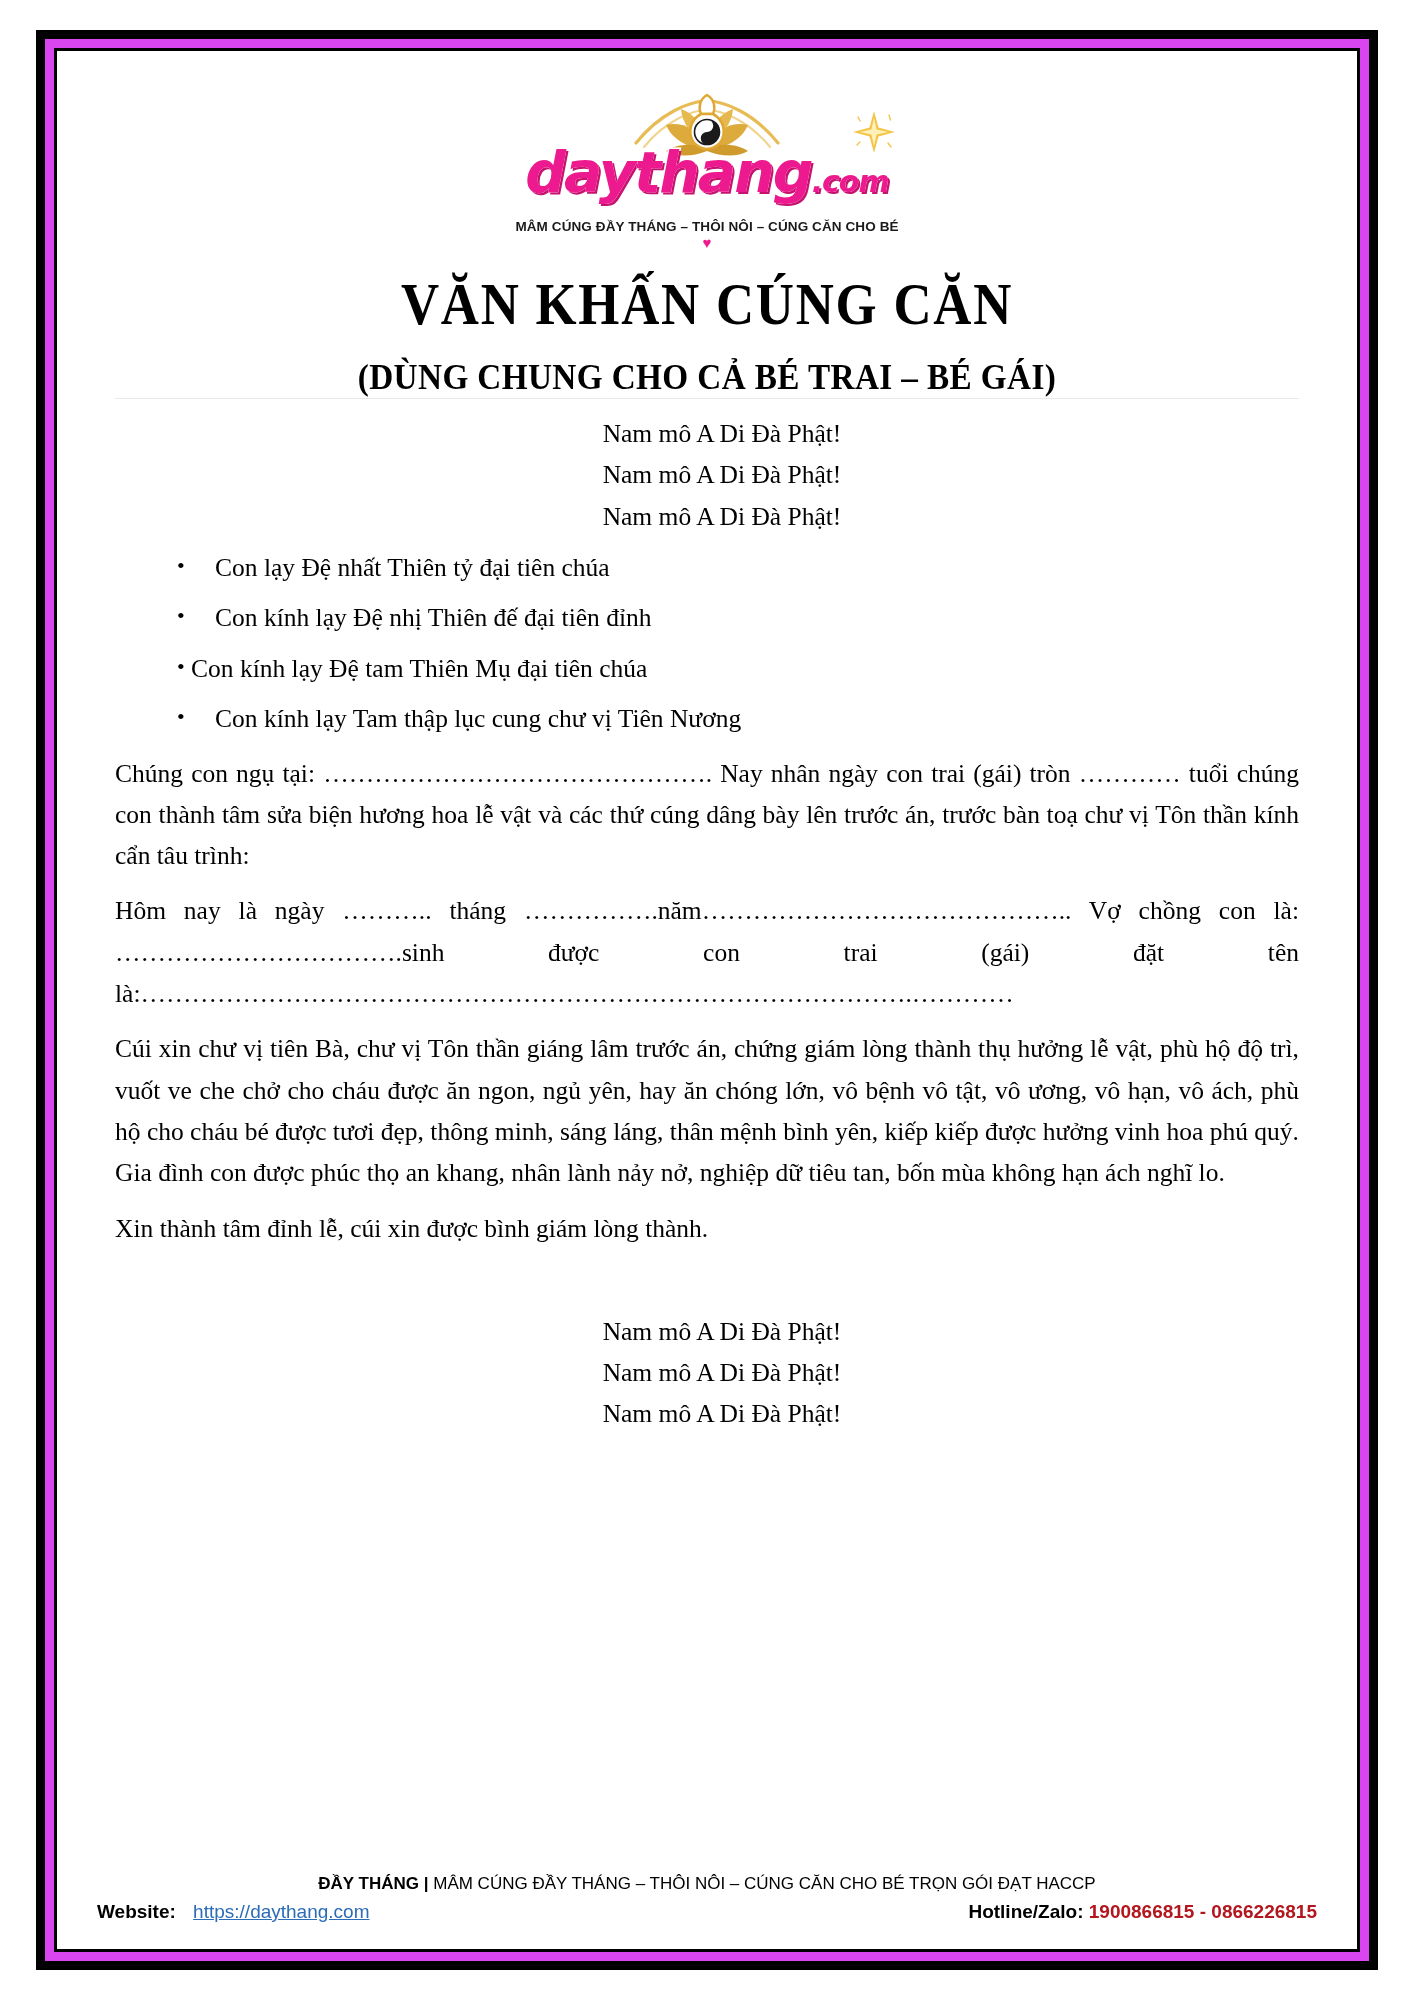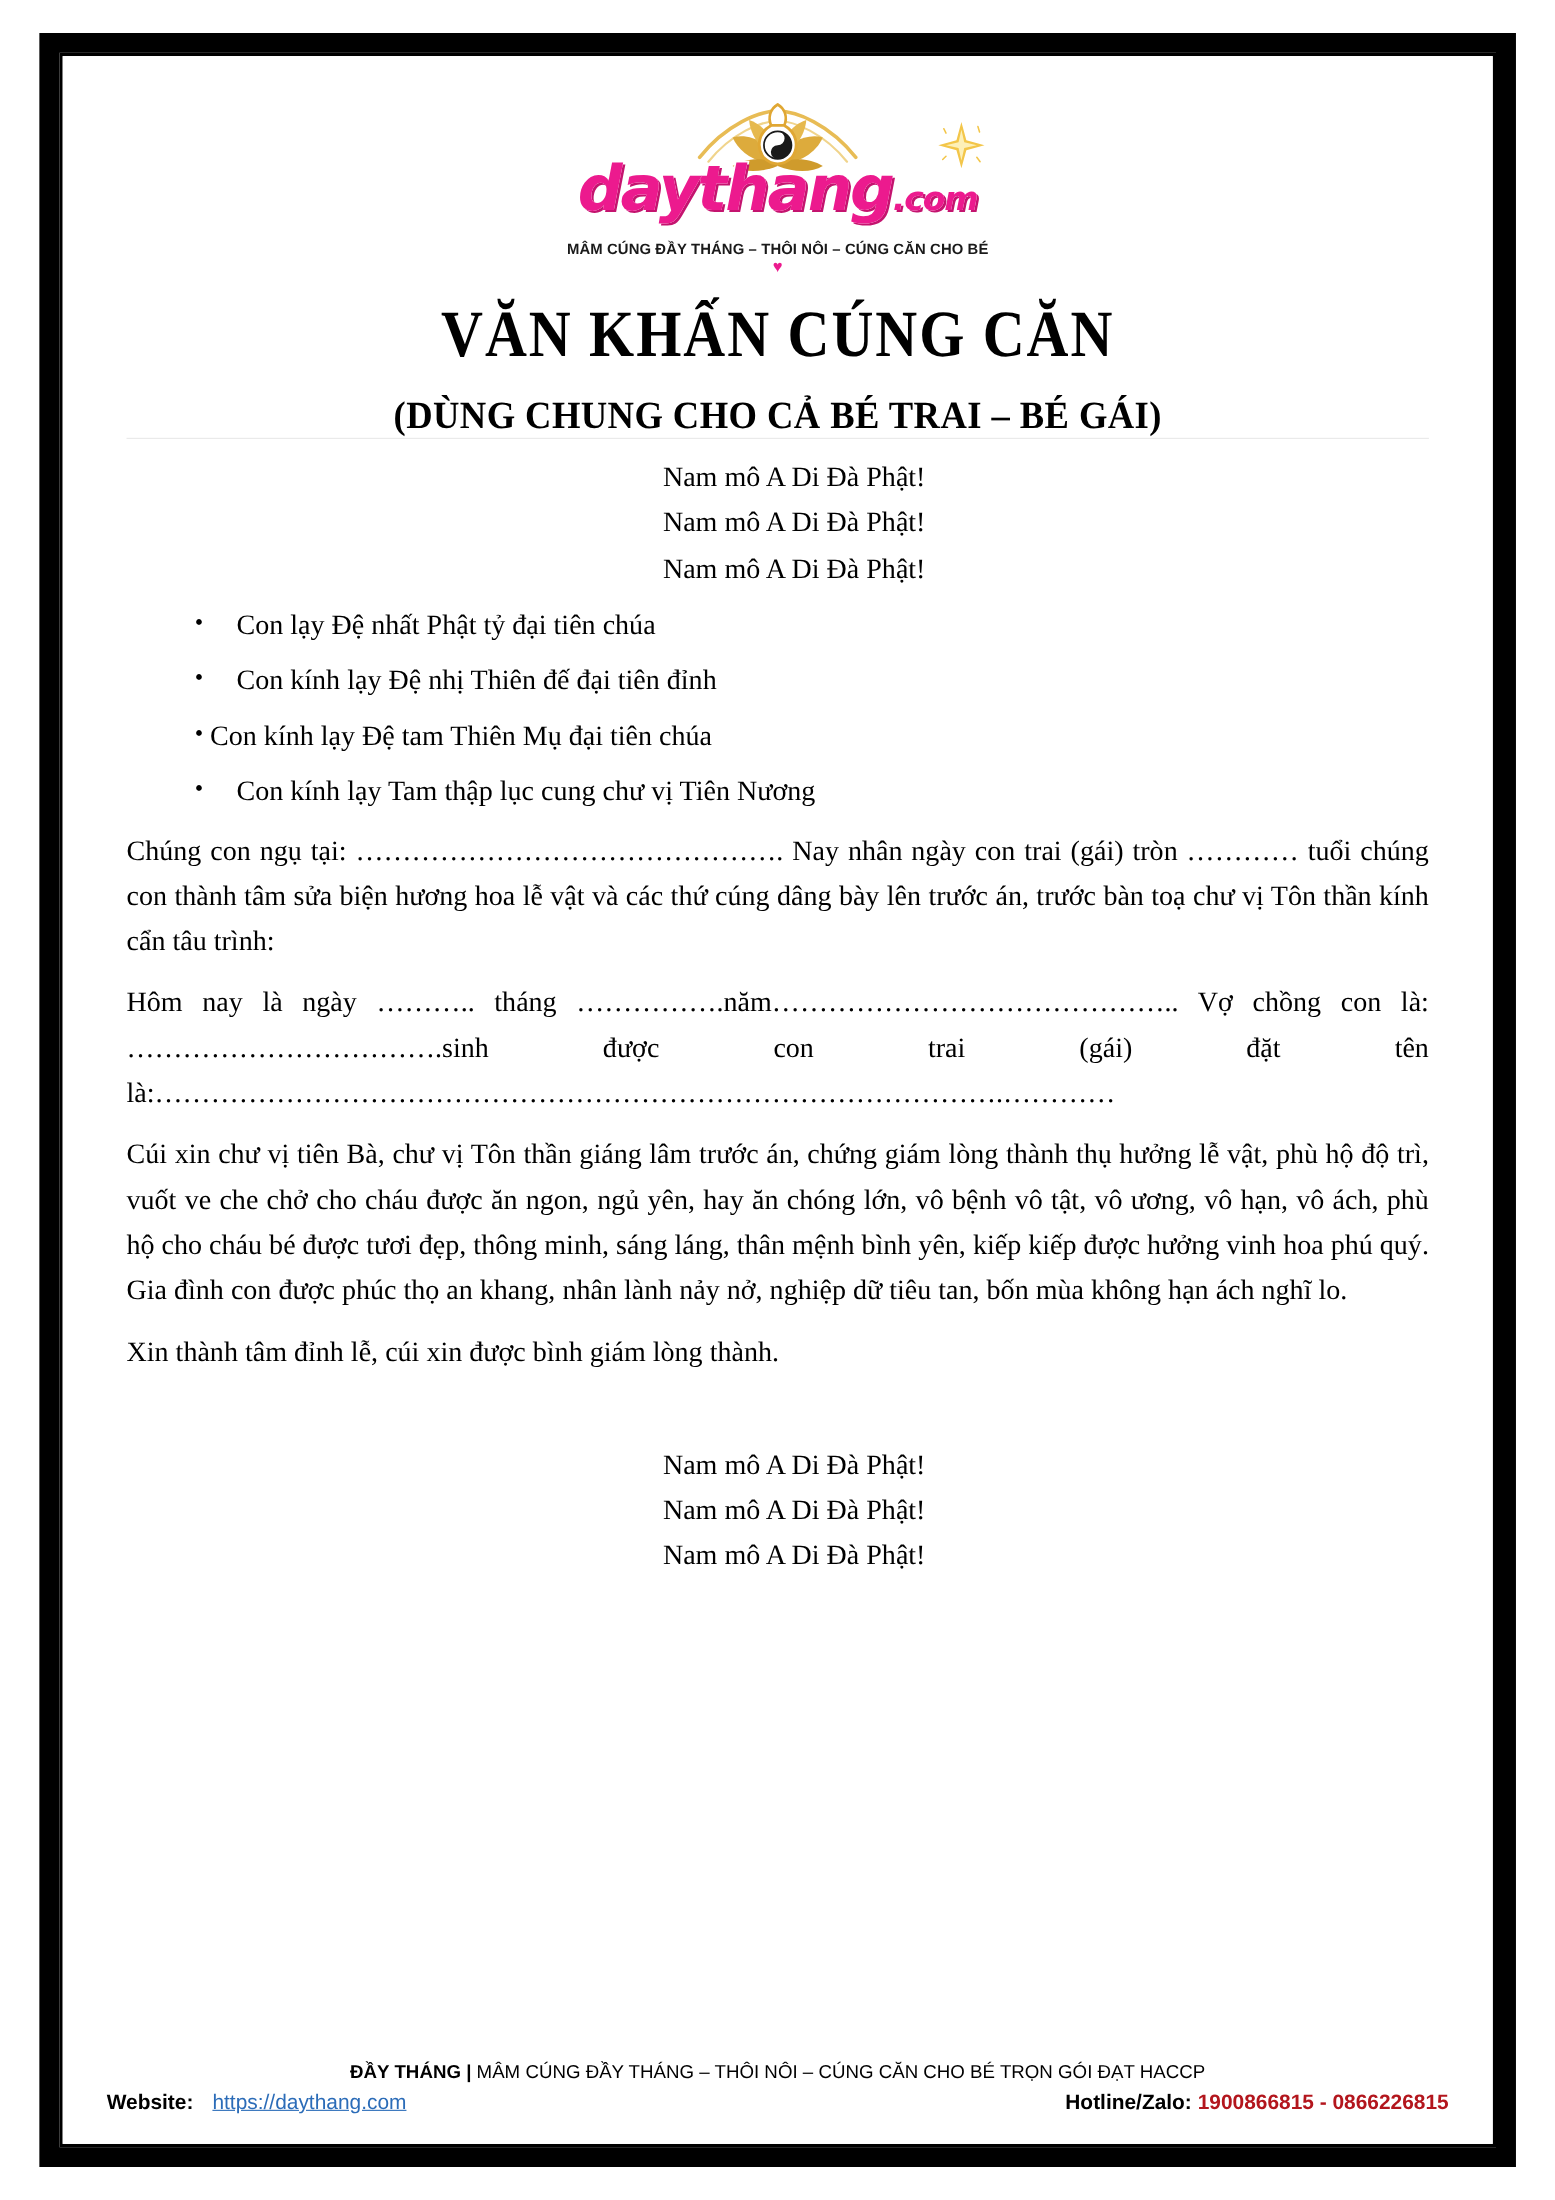--- a/index.html
+++ b/index.html
@@ -12,21 +12,21 @@
     font-family: "Liberation Serif", "DejaVu Serif", serif;
     overflow: hidden;
   }
 
   
   .page-frame {
     position: absolute;
     left: 36px; top: 30px;
     width: 1342px; height: 1940px;
     border: 9px solid #000000;
-    background: #000000;
+    background: #d946ef;
   }
   .page-frame-inner {
     position: absolute;
     left: 9px; top: 9px; right: 9px; bottom: 9px;
     border: 3px solid #000000;
     background: #ffffff;
   }
   .page-content {
     position: absolute;
     left: 0; top: 0; right: 0; bottom: 0;
@@ -250,21 +250,21 @@
 
       <div class="chant-block">
         <div class="chant-line">Nam mô A Di Đà Phật!</div>
         <div class="chant-line">Nam mô A Di Đà Phật!</div>
         <div class="chant-line">Nam mô A Di Đà Phật!</div>
       </div>
 
       <ul class="bullet-list">
         <li>
           <span class="bullet-dot">•</span>
-          <span>Con lạy Đệ nhất Phật tỷ đại tiên chúa</span>
+          <span>Con lạy Đệ nhất Thiên tỷ đại tiên chúa</span>
         </li>
         <li>
           <span class="bullet-dot">•</span>
           <span>Con kính lạy Đệ nhị Thiên đế đại tiên đỉnh</span>
         </li>
         <li class="tight">
           <span class="bullet-dot">•</span>
           <span>Con kính lạy Đệ tam Thiên Mụ đại tiên chúa</span>
         </li>
         <li>

